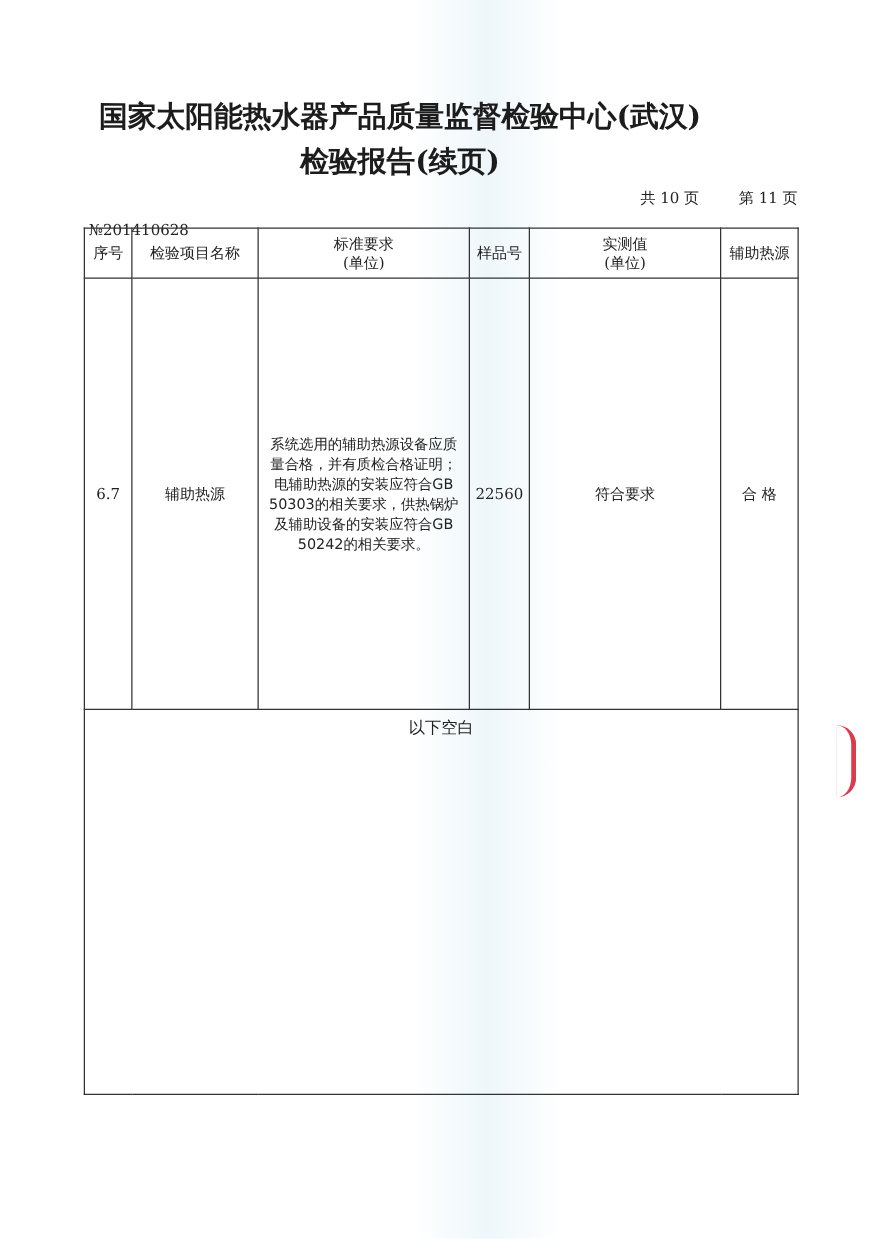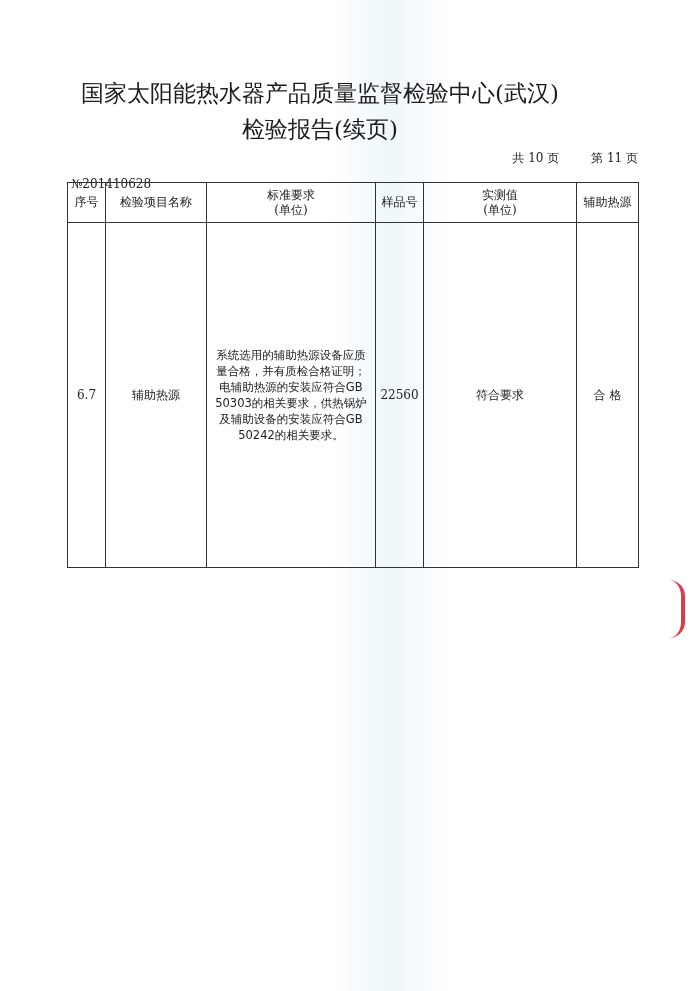--- a/index.html
+++ b/index.html
@@ -9,21 +9,21 @@
     font-family: "DejaVu Serif", "Liberation Serif", serif;
     color: #1a1a1a;
   }
   .page-tint {
     position: absolute; left: 330px; top: 0; width: 120px; height: 991px;
     background: linear-gradient(90deg, rgba(225,240,248,0) 0%, rgba(225,240,248,0.55) 50%, rgba(225,240,248,0) 100%);
     pointer-events: none;
   }
   .title {
     position: absolute; left: 0; width: 640px; text-align: center;
-    font-weight: normal; color: #1c1c1c; letter-spacing: 0px;
+    font-weight: bold; color: #1c1c1c; letter-spacing: 0px;
   }
   .title-1 { top: 78px; font-size: 23px; }
   .title-2 { top: 114px; font-size: 23px; }
   .report-no {
     position: absolute; left: 71px; top: 150px; font-size: 12px; color: #222; margin-top: 27px;
   }
   .page-info {
     position: absolute; right: 62px; top: 150px; font-size: 12px; color: #222;
   }
   .page-info span { margin-left: 28px; }
@@ -93,16 +93,21 @@
   </thead>
   <tbody>
     <tr class="data-row">
       <td>6.7</td>
       <td>辅助热源</td>
       <td class="req-text">系统选用的辅助热源设备应质量合格，并有质检合格证明；电辅助热源的安装应符合GB 50303的相关要求，供热锅炉及辅助设备的安装应符合GB 50242的相关要求。</td>
       <td>22560</td>
       <td>符合要求</td>
       <td>合 格</td>
     </tr>
+    <tr class="blank-row">
+      <td colspan="6">
+        <span class="blank-label">以下空白</span>
+      </td>
+    </tr>
   </tbody>
 </table>
 
 <div class="stamp"></div>
 
 </body></html>

